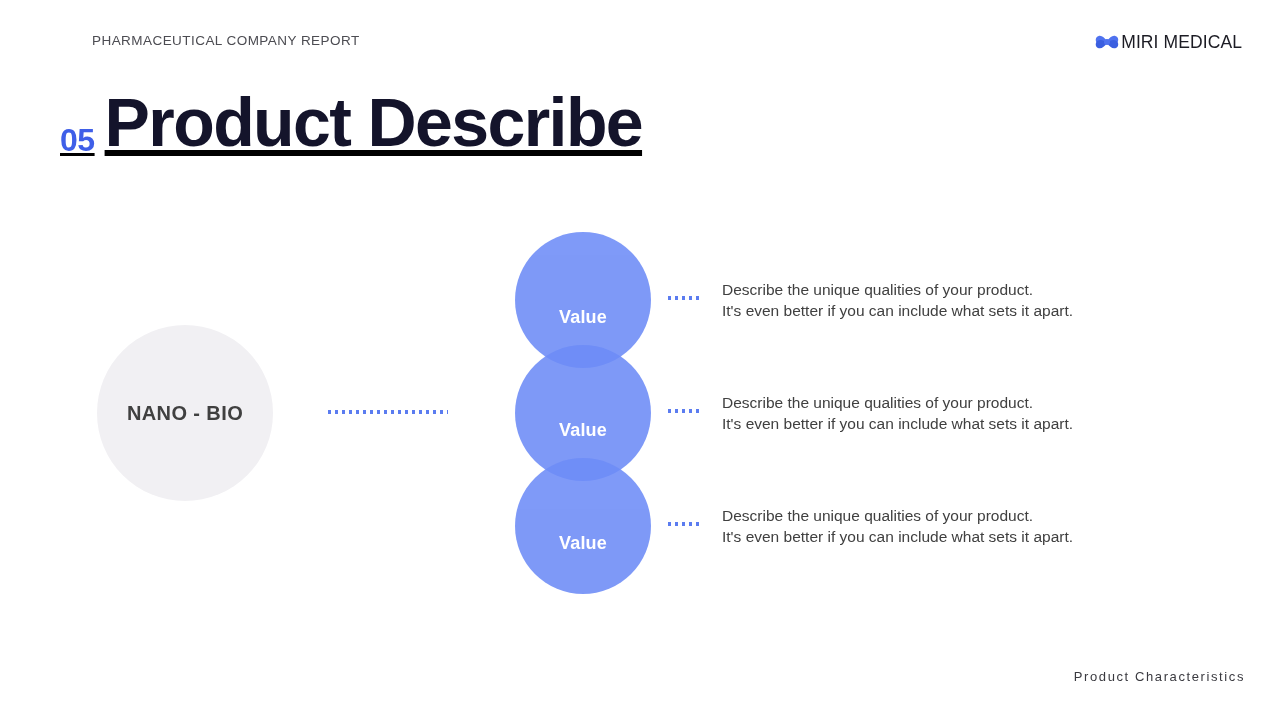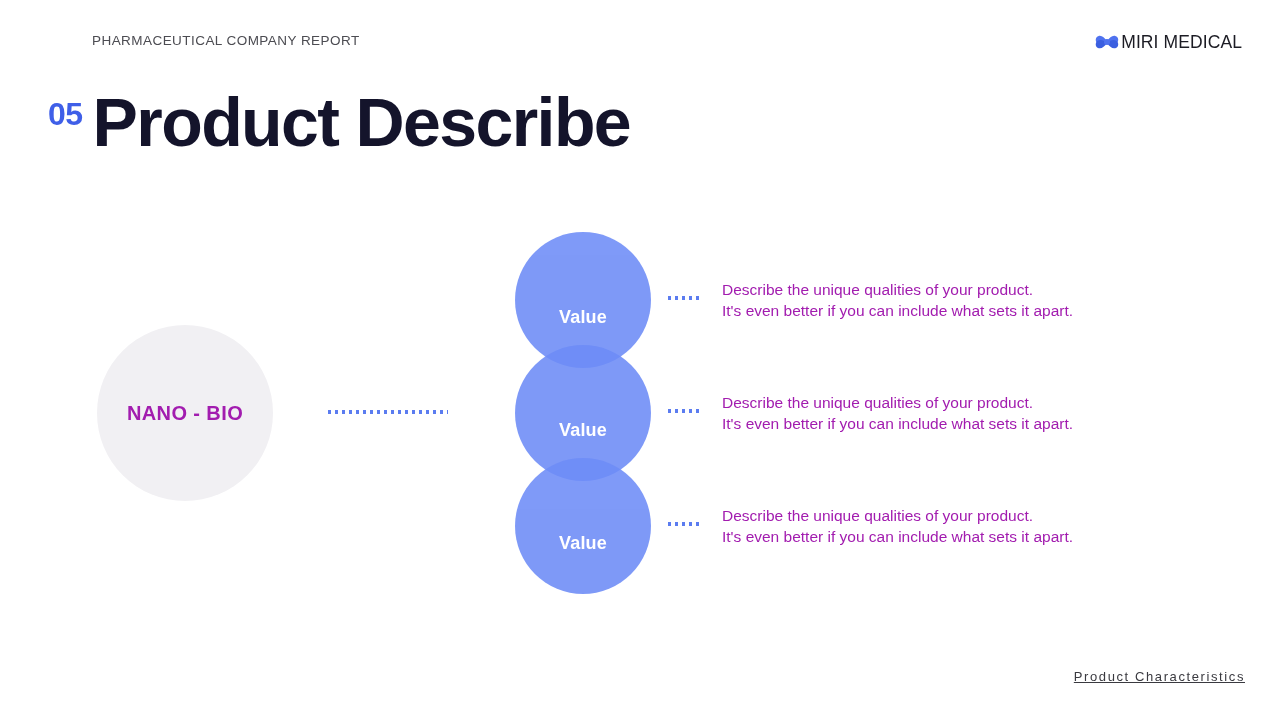--- a/index.html
+++ b/index.html
@@ -51,24 +51,25 @@
   .brand-name {
     font-size: 17.5px;
     color: #1c1c24;
     letter-spacing: 0.1px;
     white-space: nowrap;
   }
 
   
   .title-row {
     position: absolute;
-    left: 48px;
+    left: 60px;
     top: 92px;
     display: flex;
-    align-items: flex-start;
+    align-items: flex-end;
+    text-decoration: underline;
   }
   .title-num {
     font-size: 32px;
     font-weight: bold;
     color: #3f5fe8;
     line-height: 1;
     padding-top: 6px;
     letter-spacing: -0.5px;
   }
   .title-main {
@@ -90,21 +91,21 @@
     height: 176px;
     border-radius: 50%;
     background: #f1f0f3;
     display: flex;
     align-items: center;
     justify-content: center;
   }
   .hub-label {
     font-size: 20px;
     font-weight: bold;
-    color: #a21caf;
+    color: #404040;
     letter-spacing: 0.4px;
     white-space: nowrap;
   }
 
   
   .dots {
     position: absolute;
     height: 4px;
     background-image: linear-gradient(to right, #5b7cf0 0 3px, rgba(0,0,0,0) 3px 7px);
     background-size: 7px 4px;
@@ -156,37 +157,36 @@
     margin-top: 35px;
   }
 
   
   .desc {
     position: absolute;
     left: 722px;
     width: 420px;
     font-size: 15.5px;
     line-height: 21px;
-    color: #a21caf;
+    color: #404040;
   }
   .desc-r1 { top: 279px; }
   .desc-r2 { top: 392px; }
   .desc-r3 { top: 505px; }
   .desc-line { display: block; white-space: nowrap; }
 
   
   .footer-note {
     position: absolute;
     right: 35px;
     bottom: 36px;
     font-size: 13px;
     letter-spacing: 1.6px;
     color: #3a3a40;
     white-space: nowrap;
-    text-decoration: underline;
   }
 </style>
 </head>
 <body>
 
 <div class="slide">
 
   <div class="eyebrow">PHARMACEUTICAL COMPANY REPORT</div>
 
   <div class="brand">

